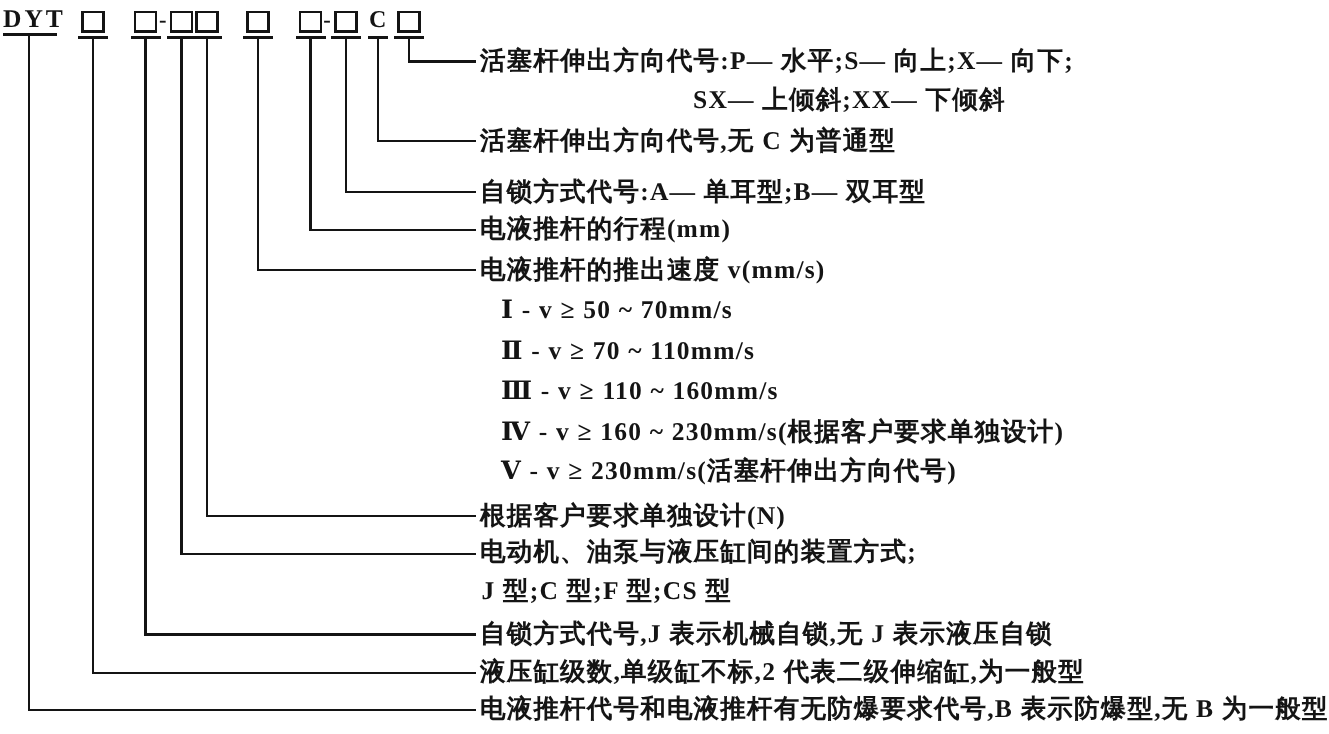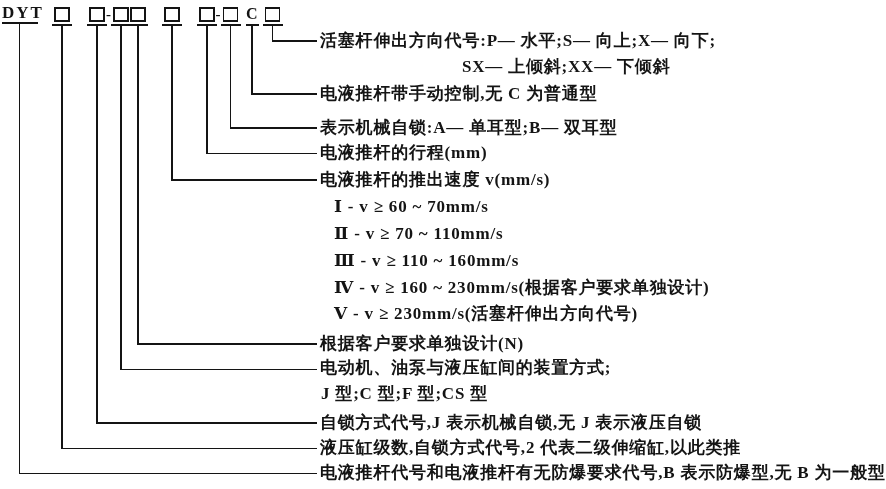--- a/index.html
+++ b/index.html
@@ -65,29 +65,29 @@
     </g>
   </svg>
 
   <div class="code-text code-prefix" style="left:2px;top:4px">DYT</div>
   <div class="code-text code-sep" style="left:106px;top:6px">-</div>
   <div class="code-text code-sep" style="left:215.5px;top:6px">-</div>
   <div class="code-text" style="left:246px;top:5px">C</div>
 
   <div class="ann" style="left:320px;top:32px">活塞杆伸出方向代号:P— 水平;S— 向上;X— 向下;</div>
   <div class="ann" style="left:462px;top:58px">SX— 上倾斜;XX— 下倾斜</div>
-  <div class="ann" style="left:320px;top:85px">电液推杆带手动控制,无 C 为普通型</div>
-  <div class="ann" style="left:320px;top:119px">表示机械自锁:A— 单耳型;B— 双耳型</div>
+  <div class="ann" style="left:320px;top:85px">活塞杆伸出方向代号,无 C 为普通型</div>
+  <div class="ann" style="left:320px;top:119px">自锁方式代号:A— 单耳型;B— 双耳型</div>
   <div class="ann" style="left:320px;top:171px">电液推杆的推出速度 v(mm/s)</div>
   <div class="ann" style="left:320px;top:144px">电液推杆的行程(mm)</div>
-  <div class="ann" style="left:334px;top:198px">Ⅰ - v ≥ 60 ~ 70mm/s</div>
+  <div class="ann" style="left:334px;top:198px">Ⅰ - v ≥ 50 ~ 70mm/s</div>
   <div class="ann" style="left:334px;top:225px">Ⅱ - v ≥ 70 ~ 110mm/s</div>
   <div class="ann" style="left:334px;top:252px">Ⅲ - v ≥ 110 ~ 160mm/s</div>
   <div class="ann" style="left:334px;top:279px">Ⅳ - v ≥ 160 ~ 230mm/s(根据客户要求单独设计)</div>
   <div class="ann" style="left:334px;top:305px">Ⅴ - v ≥ 230mm/s(活塞杆伸出方向代号)</div>
   <div class="ann" style="left:320px;top:335px">根据客户要求单独设计(N)</div>
   <div class="ann" style="left:320px;top:359px">电动机、油泵与液压缸间的装置方式;</div>
   <div class="ann" style="left:320px;top:414px">自锁方式代号,J 表示机械自锁,无 J 表示液压自锁</div>
   <div class="ann" style="left:321px;top:385px">J 型;C 型;F 型;CS 型</div>
-  <div class="ann" style="left:320px;top:439px">液压缸级数,自锁方式代号,2 代表二级伸缩缸,以此类推</div>
+  <div class="ann" style="left:320px;top:439px">液压缸级数,单级缸不标,2 代表二级伸缩缸,为一般型</div>
   <div class="ann" style="left:320px;top:464px">电液推杆代号和电液推杆有无防爆要求代号,B 表示防爆型,无 B 为一般型</div>
 
 </div>
 
 </body></html>

